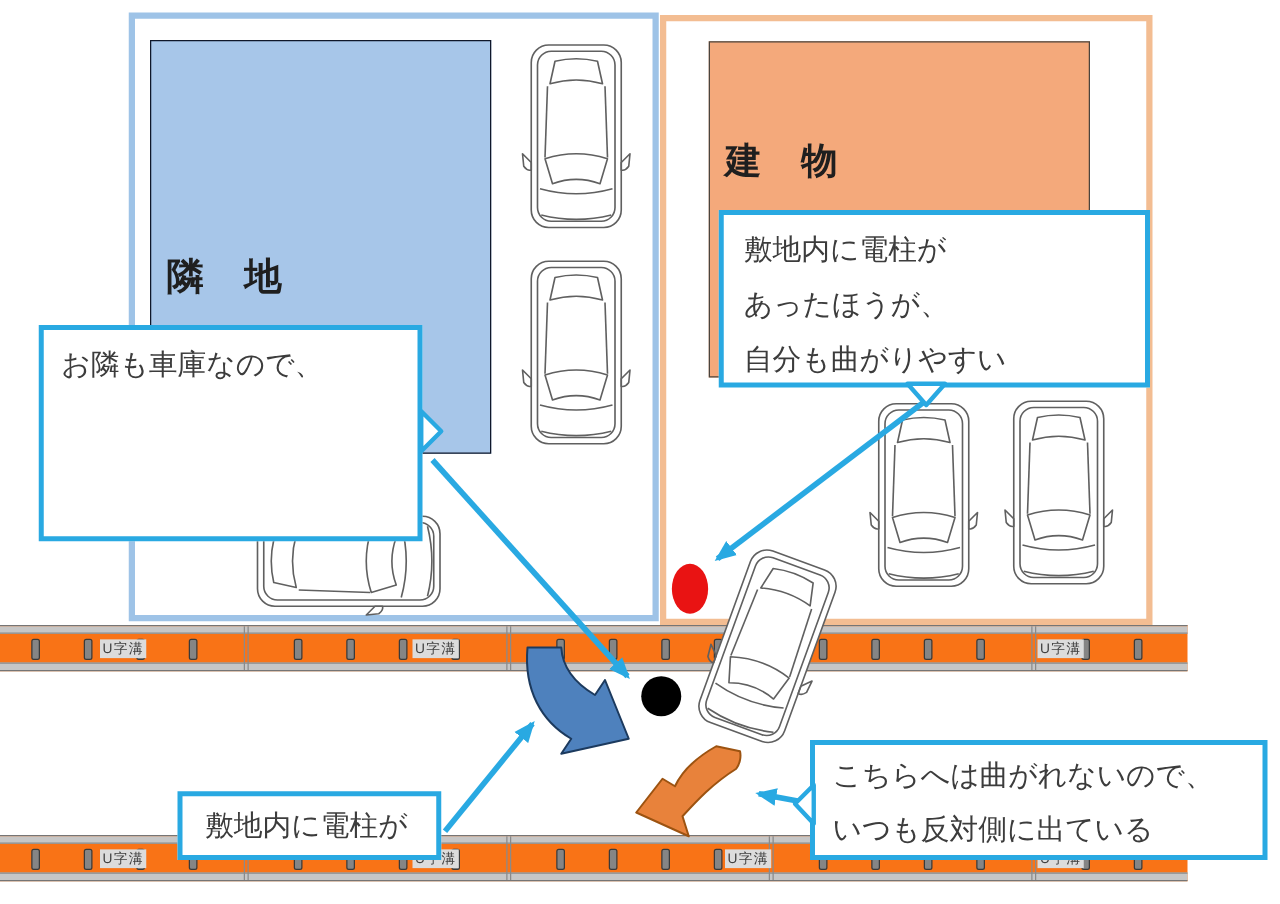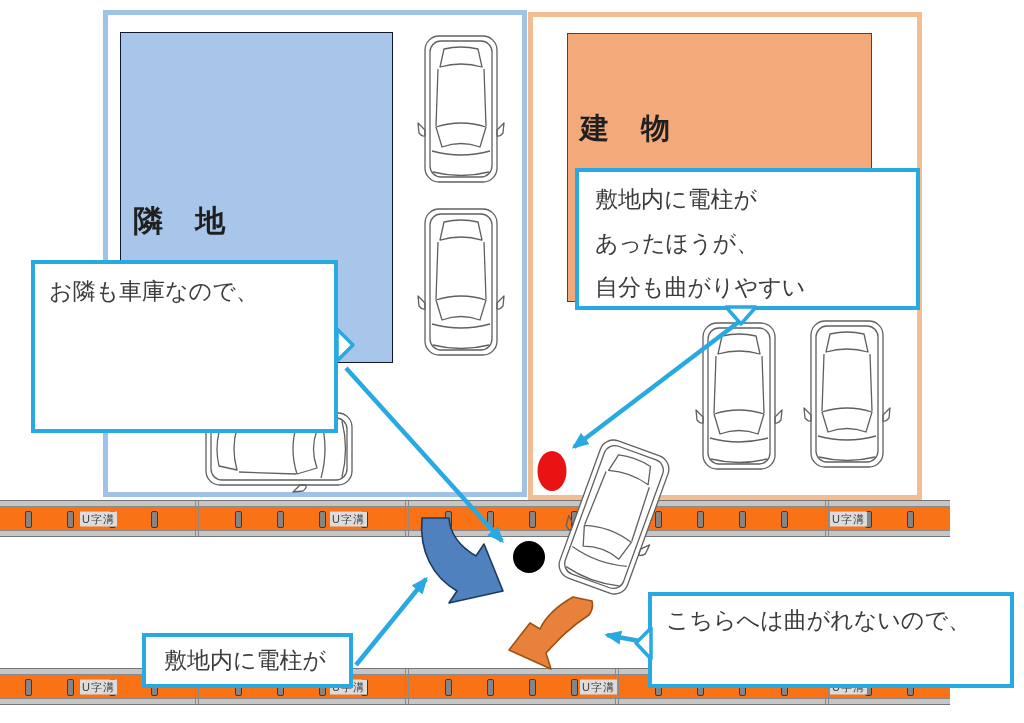--- a/index.html
+++ b/index.html
@@ -183,20 +183,21 @@
   <div class="callout co-right z5">
     <div class="ln">敷地内に電柱が</div>
     <div class="ln">あったほうが、</div>
     <div class="ln">自分も曲がりやすい</div>
   </div>
   <div class="callout co-bl z5">
     <div class="ln">敷地内に電柱が</div>
   </div>
   <div class="callout co-br z5">
     <div class="ln">こちらへは曲がれないので、</div>
+    <div class="ln">いつも反対側に出ている</div>
   </div>
 
   <svg class="overlay z6" width="1024" height="723" viewBox="0 0 1024 723">
     <defs>
       <marker id="ah" viewBox="0 0 12 10" refX="10" refY="5" markerUnits="userSpaceOnUse" markerWidth="17" markerHeight="15" orient="auto">
         <path d="M0 0 L12 5 L0 10 Z" style="fill:var(--c-callout,#29a9e2)"></path>
       </marker>
     </defs>
     <g style="stroke:var(--c-callout,#29a9e2)" stroke-width="4.5" fill="none">
       <line x1="346" y1="368" x2="502" y2="541" marker-end="url(#ah)"></line>

